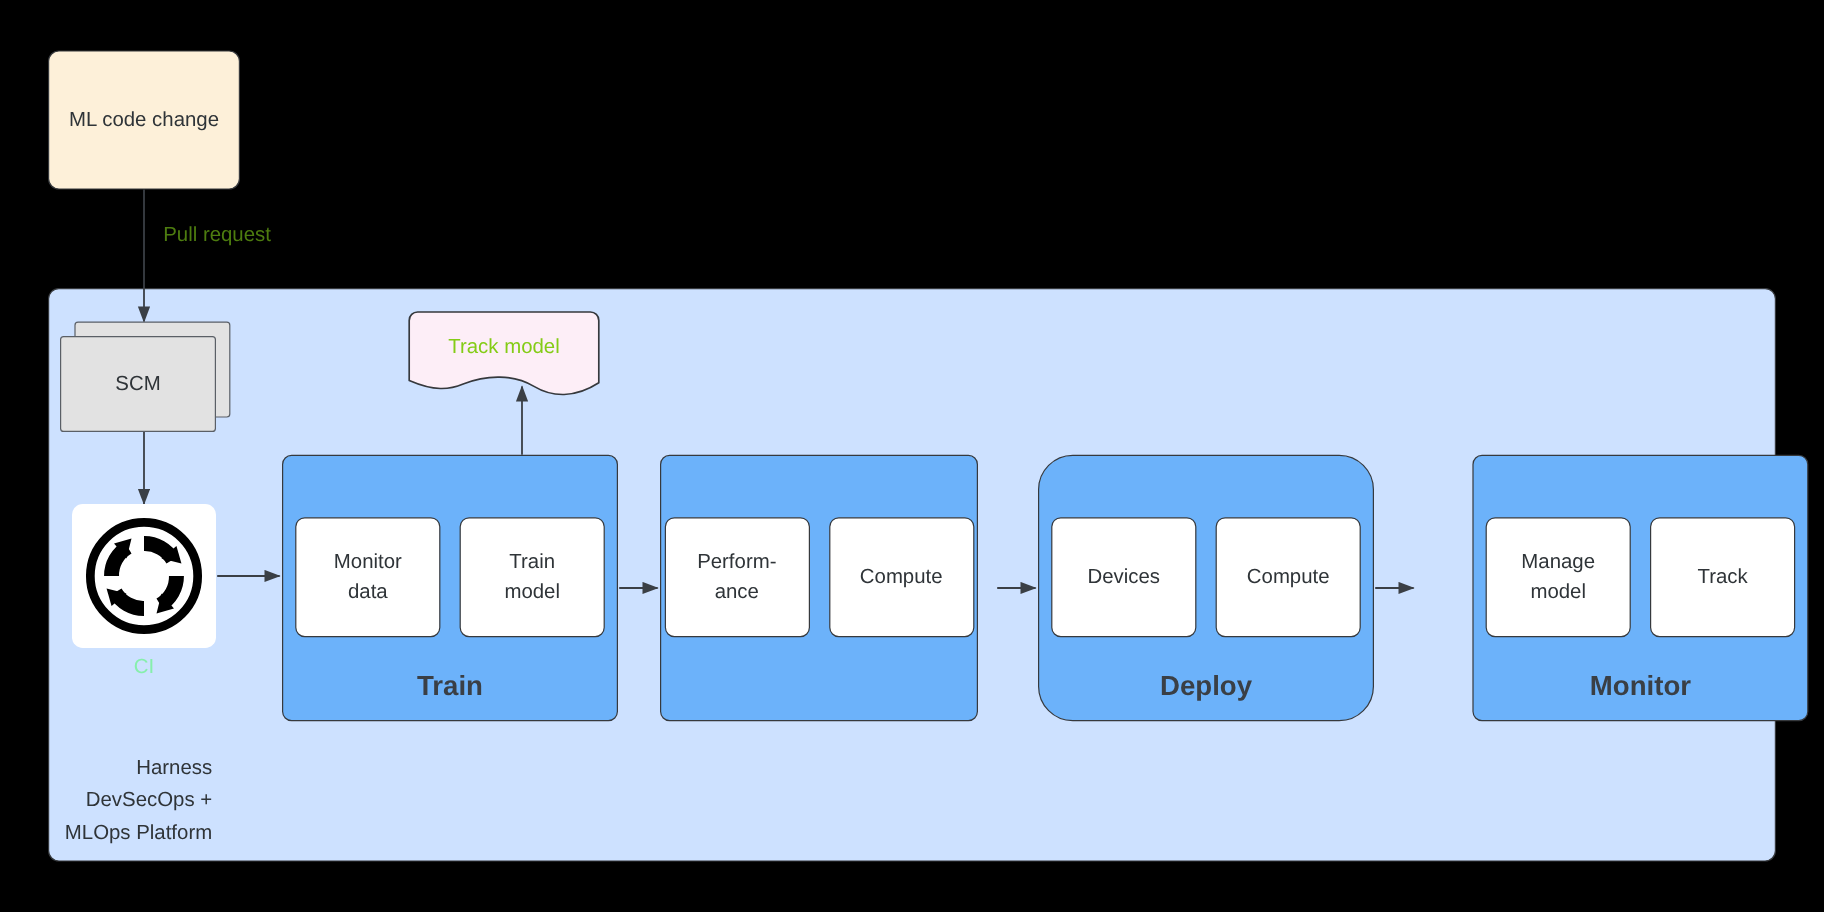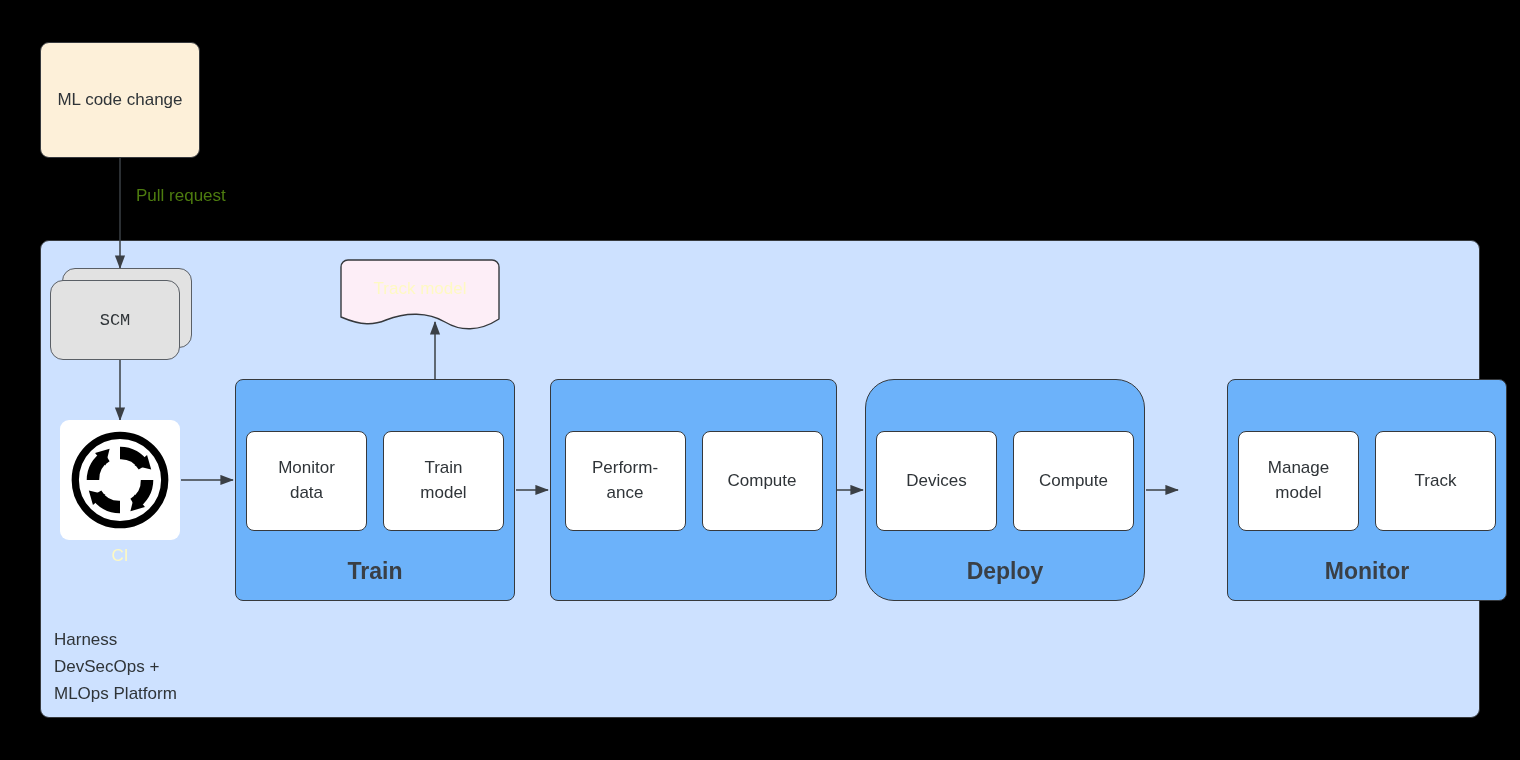--- a/index.html
+++ b/index.html
@@ -72,37 +72,37 @@
     box-sizing: border-box;
   }
   .platform-caption {
     position: absolute;
     left: 54px;
     top: 626px;
     color: #2f3438;
     font-size: 17px;
     line-height: 1.6;
     white-space: pre;
+    text-align: right;
   }
 
   
   .scm-stack {
     position: absolute;
     left: 50px;
     top: 268px;
     width: 142px;
     height: 92px;
   }
   .scm-stack .sheet {
     position: absolute;
     background: #e2e2e2;
     border: 1.4px solid #5a5f66;
-    border-radius: 13px;
-    box-sizing: border-box;
-    font-family: Liberation Mono, monospace;
+    border-radius: 3px;
+    box-sizing: border-box;
   }
   .scm-stack .sheet.back {
     left: 12px; top: 0; width: 130px; height: 80px;
   }
   .scm-stack .sheet.front {
     left: 0; top: 12px; width: 130px; height: 80px;
     display: flex;
     align-items: center;
     justify-content: center;
     color: #2f3438;
@@ -121,39 +121,39 @@
     display: flex;
     align-items: center;
     justify-content: center;
   }
   .ci-label {
     position: absolute;
     left: 60px;
     top: 546px;
     width: 120px;
     text-align: center;
-    color: #fef9c3;
+    color: #86efac;
     font-size: 17px;
   }
 
   
   .track-model-doc {
     position: absolute;
     left: 340px;
     top: 259px;
     width: 160px;
     height: 76px;
   }
   .track-model-doc .doc-text {
     position: absolute;
     left: 0;
     top: 20px;
     width: 160px;
     text-align: center;
-    color: #fef9c3;
+    color: #84cc16;
     font-size: 17px;
     z-index: 2;
   }
 
   
   .stage {
     position: absolute;
     top: 379px;
     height: 222px;
     background: #6cb2fa;
@@ -189,21 +189,21 @@
     position: absolute;
     left: 0; right: 0;
     bottom: 15px;
     text-align: center;
     font-size: 23px;
     font-weight: bold;
     color: #3a3f45;
   }
 
   .stage-train    { left: 235px;  width: 280px; }
-  .stage-evaluate { left: 550px;  width: 287px; }
+  .stage-evaluate { left: 550px;  width: 265px; }
   .stage-deploy   { left: 865px;  width: 280px; border-radius: 29px; }
   .stage-monitor  { left: 1180px; width: 280px; margin-left: 47px; }
 </style>
 </head>
 <body>
 
 <div class="canvas">
 
   <div class="platform-container"></div>
 

